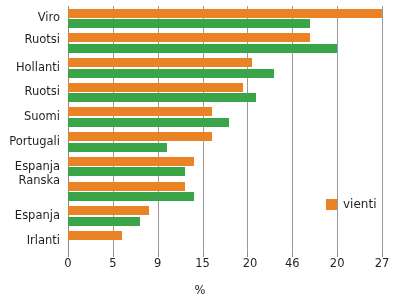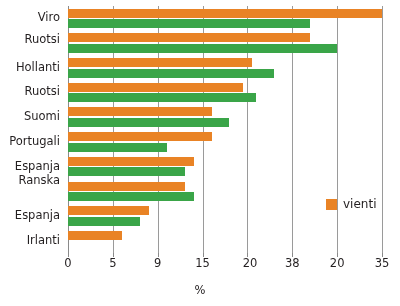--- a/index.html
+++ b/index.html
@@ -185,23 +185,23 @@
       <div class="tickmark" style="left: 292.286px;"></div>
       <div class="tickmark" style="left: 337.143px;"></div>
       <div class="tickmark" style="left: 382px;"></div>
     </div>
   <div class="ticklabels">
       <div class="ticklabel" style="left: 68px;">0</div>
       <div class="ticklabel" style="left: 112.857px;">5</div>
       <div class="ticklabel" style="left: 157.714px;">9</div>
       <div class="ticklabel" style="left: 202.571px;">15</div>
       <div class="ticklabel" style="left: 250px;">20</div>
-      <div class="ticklabel" style="left: 292.286px;">38</div>
+      <div class="ticklabel" style="left: 292.286px;">46</div>
       <div class="ticklabel" style="left: 337.143px;">20</div>
-      <div class="ticklabel" style="left: 382px;">35</div>
+      <div class="ticklabel" style="left: 382px;">27</div>
     </div>
 
   <div class="axis-title">%</div>
 
   <div class="legend">
     <div class="legend-row">
       <span class="legend-swatch vienti"></span>
       <span class="legend-text">vienti</span>
     </div>
   </div>

